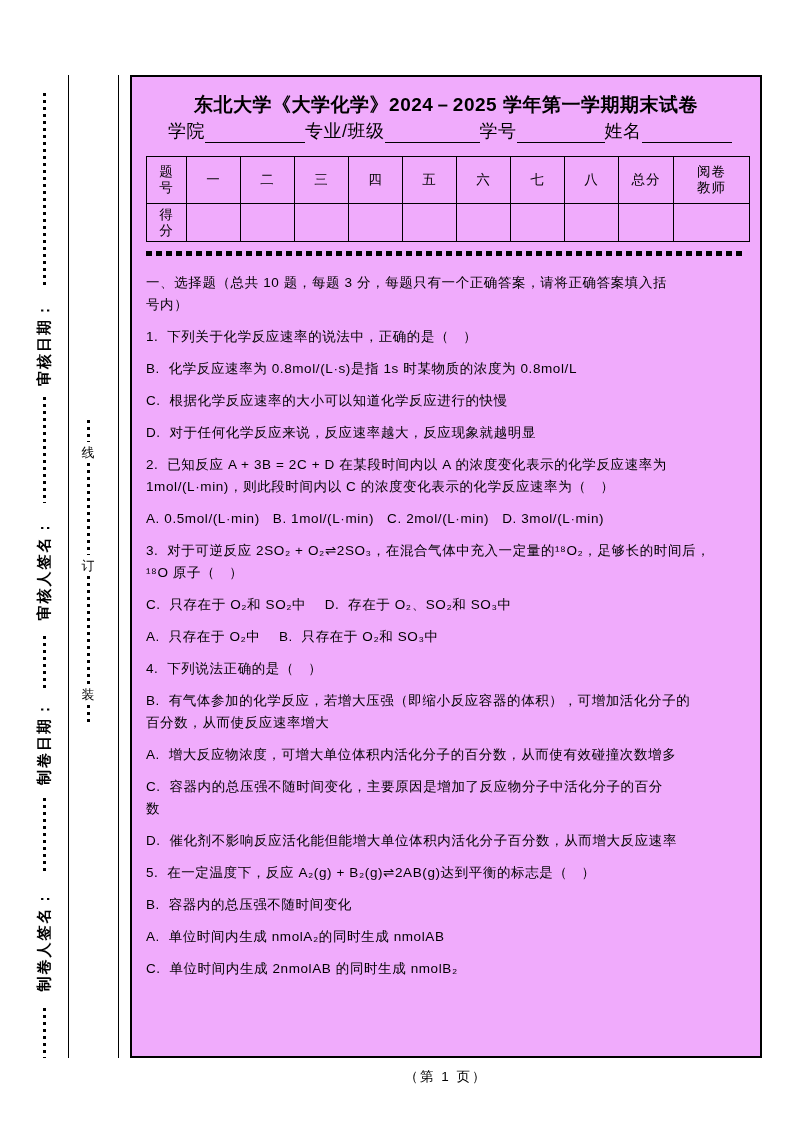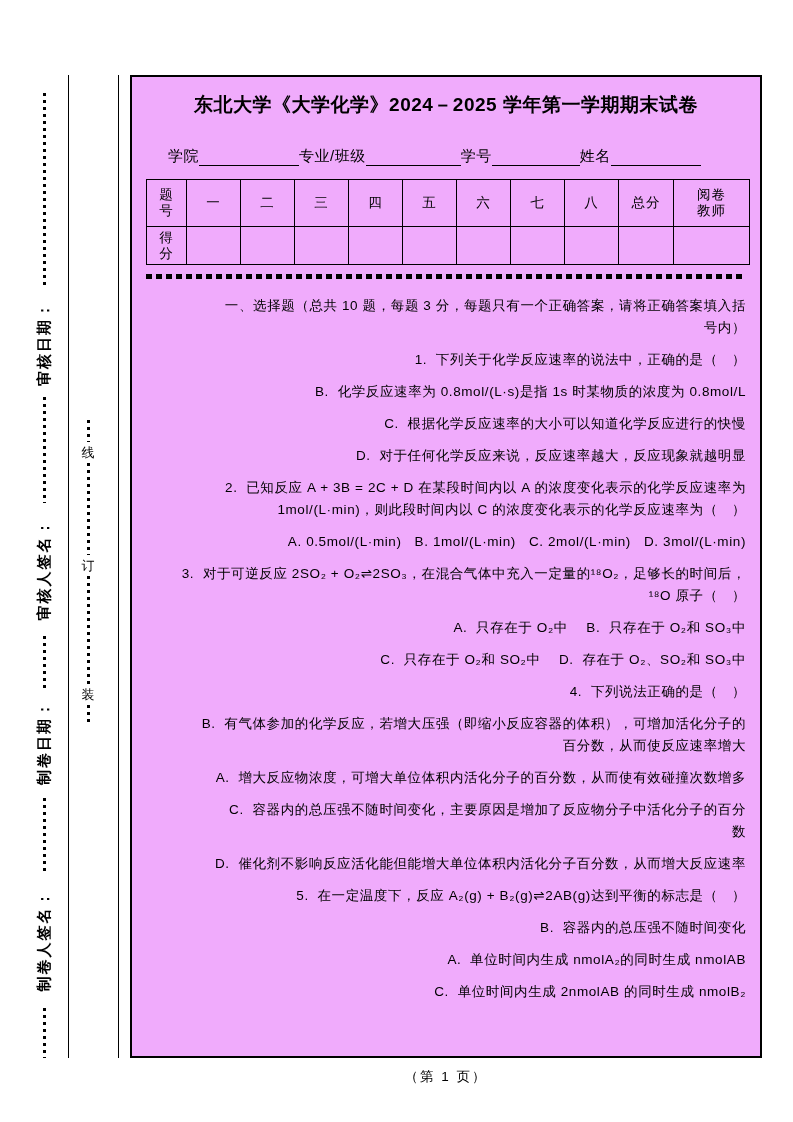--- a/index.html
+++ b/index.html
@@ -50,22 +50,22 @@
   .title {
     text-align:center;
     font-size:19px;
     font-weight:bold;
     letter-spacing:0.5px;
     margin-top:3px;
   }
   .info-line {
     display:flex;
     align-items:flex-end;
-    margin:29px 0 0 22px;
-    font-size:15px;
+    margin:1px 0 0 22px;
+    font-size:18px;
     letter-spacing:0.5px;
   }
   .blank { display:inline-block; border-bottom:1px solid #000; height:16px; }
   .b1 { width:100px; } .b2 { width:95px; } .b3 { width:88px; } .b4 { width:90px; }
 
   table.score-table {
     width:100%;
     border-collapse:collapse;
     table-layout:fixed;
     margin-top:13px;
@@ -82,21 +82,21 @@
   tr.row-head { height:47px; }
   tr.row-score { height:38px; }
 
   .sep {
     height:5px;
     margin-top:9px;
     background-image:repeating-linear-gradient(90deg,#000 0 6px,transparent 6px 10px);
   }
 
   .body { margin-top:16px; font-size:13.5px; line-height:22px; letter-spacing:0.6px; }
-  .body p { margin:0 0 10px 0; white-space:pre-wrap;text-align:right; }
+  .body p { margin:0 0 10px 0; white-space:pre-wrap; }
 
   .footer {
     position:absolute; left:130px; top:1068px; width:632px;
     text-align:center;
     font-size:13.5px;
     font-weight:normal;
     letter-spacing:2px;
   }
 </style>
 </head>
@@ -204,22 +204,22 @@
 号内）</p>
       <p>1.  下列关于化学反应速率的说法中，正确的是（　）</p>
       <p>B.  化学反应速率为 0.8mol/(L·s)是指 1s 时某物质的浓度为 0.8mol/L</p>
       <p>C.  根据化学反应速率的大小可以知道化学反应进行的快慢</p>
       <p>D.  对于任何化学反应来说，反应速率越大，反应现象就越明显</p>
       <p>2.  已知反应 A + 3B = 2C + D 在某段时间内以 A 的浓度变化表示的化学反应速率为
 1mol/(L·min)，则此段时间内以 C 的浓度变化表示的化学反应速率为（　）</p>
       <p>A. 0.5mol/(L·min)   B. 1mol/(L·min)   C. 2mol/(L·min)   D. 3mol/(L·min)</p>
       <p>3.  对于可逆反应 2SO₂ + O₂⇌2SO₃，在混合气体中充入一定量的¹⁸O₂，足够长的时间后，
 ¹⁸O 原子（　）</p>
+      <p>C.  只存在于 O₂和 SO₂中　 D.  存在于 O₂、SO₂和 SO₃中</p>
       <p>A.  只存在于 O₂中　 B.  只存在于 O₂和 SO₃中</p>
-      <p>C.  只存在于 O₂和 SO₂中　 D.  存在于 O₂、SO₂和 SO₃中</p>
       <p>4.  下列说法正确的是（　）</p>
       <p>B.  有气体参加的化学反应，若增大压强（即缩小反应容器的体积），可增加活化分子的
 百分数，从而使反应速率增大</p>
       <p>A.  增大反应物浓度，可增大单位体积内活化分子的百分数，从而使有效碰撞次数增多</p>
       <p>C.  容器内的总压强不随时间变化，主要原因是增加了反应物分子中活化分子的百分
 数</p>
       <p>D.  催化剂不影响反应活化能但能增大单位体积内活化分子百分数，从而增大反应速率</p>
       <p>5.  在一定温度下，反应 A₂(g) + B₂(g)⇌2AB(g)达到平衡的标志是（　）</p>
       <p>B.  容器内的总压强不随时间变化</p>
       <p>A.  单位时间内生成 nmolA₂的同时生成 nmolAB</p>

